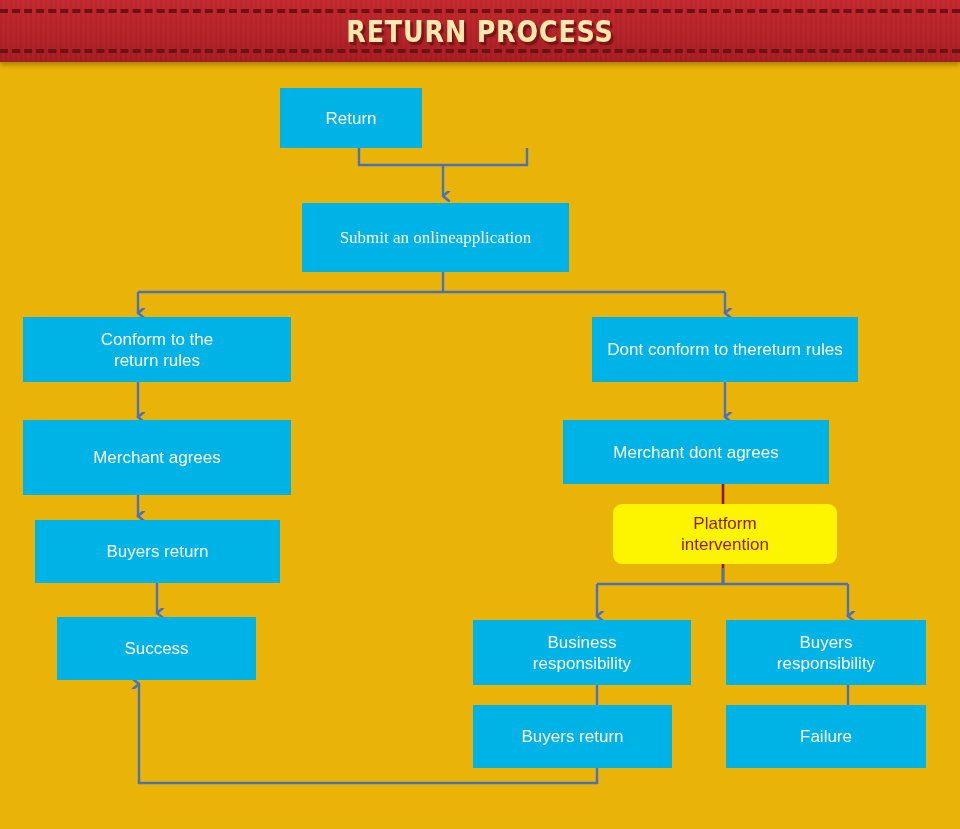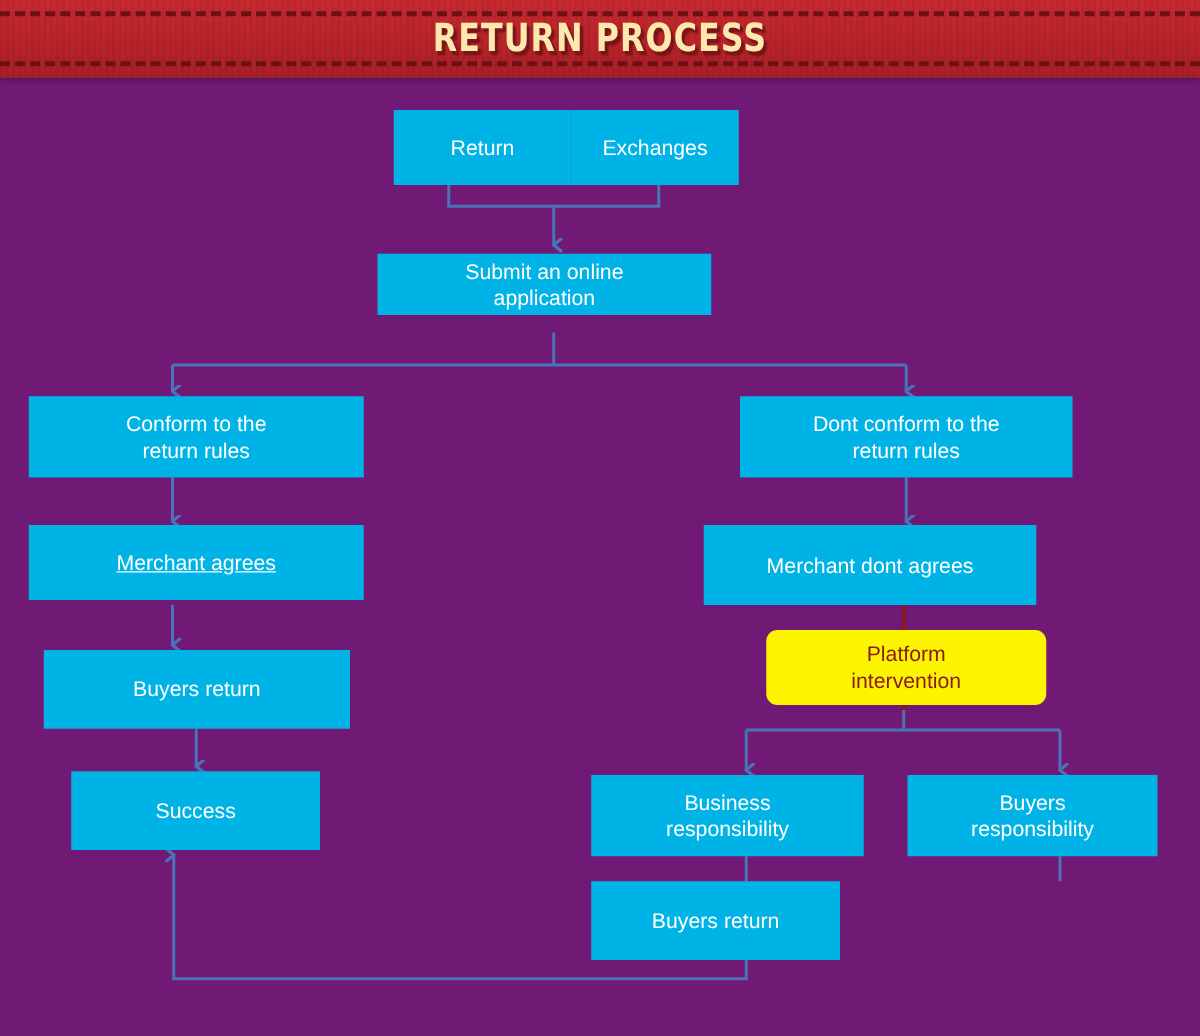--- a/index.html
+++ b/index.html
@@ -2,21 +2,21 @@
 <html><head>
 <meta charset="utf-8">
 <style>
   html,body{margin:0;padding:0;}
   body{
     width:960px;height:829px;
     background:#f2f2f2;
     font-family:"Liberation Sans", sans-serif;
     overflow:hidden;
   }
-  #stage{position:relative;width:960px;height:829px;background:#701a75;}
+  #stage{position:relative;width:960px;height:829px;background:#eab308;}
 
   
   .banner{
     position:absolute;left:0;top:0;width:960px;height:62px;
     background:#c1272d;
     background-image:
       repeating-linear-gradient(90deg, rgba(0,0,0,.05) 0 2px, rgba(0,0,0,0) 2px 5px),
       linear-gradient(180deg,#c52a2f 0%, #b8242a 55%, #a81f25 100%);
     box-shadow:0 3px 5px rgba(0,0,0,.28);
     overflow:hidden;
@@ -110,44 +110,41 @@
       <path d="M597,584 L597,616" marker-end="url(#ah)"></path>
       <path d="M848,584 L848,616" marker-end="url(#ah)"></path>
 
       <path d="M597,685 L597,705"></path>
       <path d="M848,685 L848,705"></path>
 
       <path d="M597,768 L597,783 L139,783 L139,684" marker-end="url(#ahu)"></path>
     </g>
   </svg>
 
-  <div class="node" style="left:280px;top:88px;width:142px;height:60px;margin-left:35px;">
+  <div class="node" style="left:280px;top:88px;width:142px;height:60px;">
     <span class="lbl">Return</span>
   </div>
 
-  <div class="node" style="left:457px;top:88px;width:134px;height:60px;">
-    <span class="lbl">Exchanges</span>
-  </div>
 
-  <div class="node" style="left:302px;top:203px;width:267px;height:49px;flex-direction:column;">
+  <div class="node" style="left:302px;top:203px;width:267px;height:69px;flex-direction:row;font-family:Liberation Serif, serif;">
     <span class="lbl">Submit an online</span>
     <span class="lbl">application</span>
   </div>
 
   <div class="node" style="left:23px;top:317px;width:268px;height:65px;flex-direction:column;">
     <span class="lbl">Conform to the</span>
     <span class="lbl">return rules</span>
   </div>
 
-  <div class="node" style="left:592px;top:317px;width:266px;height:65px;flex-direction:column;">
+  <div class="node" style="left:592px;top:317px;width:266px;height:65px;flex-direction:row;">
     <span class="lbl">Dont conform to the</span>
     <span class="lbl">return rules</span>
   </div>
 
-  <div class="node" style="left:23px;top:420px;width:268px;height:60px;text-decoration:underline;">
+  <div class="node" style="left:23px;top:420px;width:268px;height:75px;">
     <span class="lbl">Merchant agrees</span>
   </div>
 
   <div class="node" style="left:563px;top:420px;width:266px;height:64px;">
     <span class="lbl">Merchant dont agrees</span>
   </div>
 
   <div class="node" style="left:35px;top:520px;width:245px;height:63px;">
     <span class="lbl">Buyers return</span>
   </div>
@@ -168,14 +165,17 @@
 
   <div class="node" style="left:726px;top:620px;width:200px;height:65px;flex-direction:column;">
     <span class="lbl">Buyers</span>
     <span class="lbl">responsibility</span>
   </div>
 
   <div class="node" style="left:473px;top:705px;width:199px;height:63px;">
     <span class="lbl">Buyers return</span>
   </div>
 
+  <div class="node" style="left:726px;top:705px;width:200px;height:63px;">
+    <span class="lbl">Failure</span>
+  </div>
 
 </div>
 
 </body></html>

